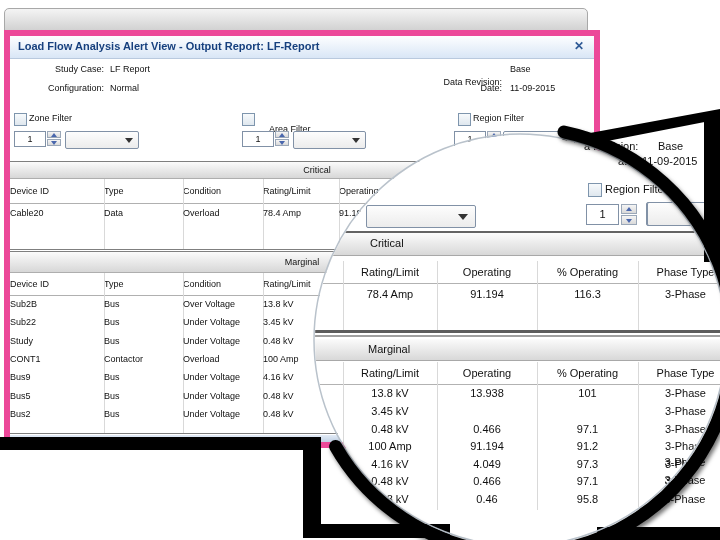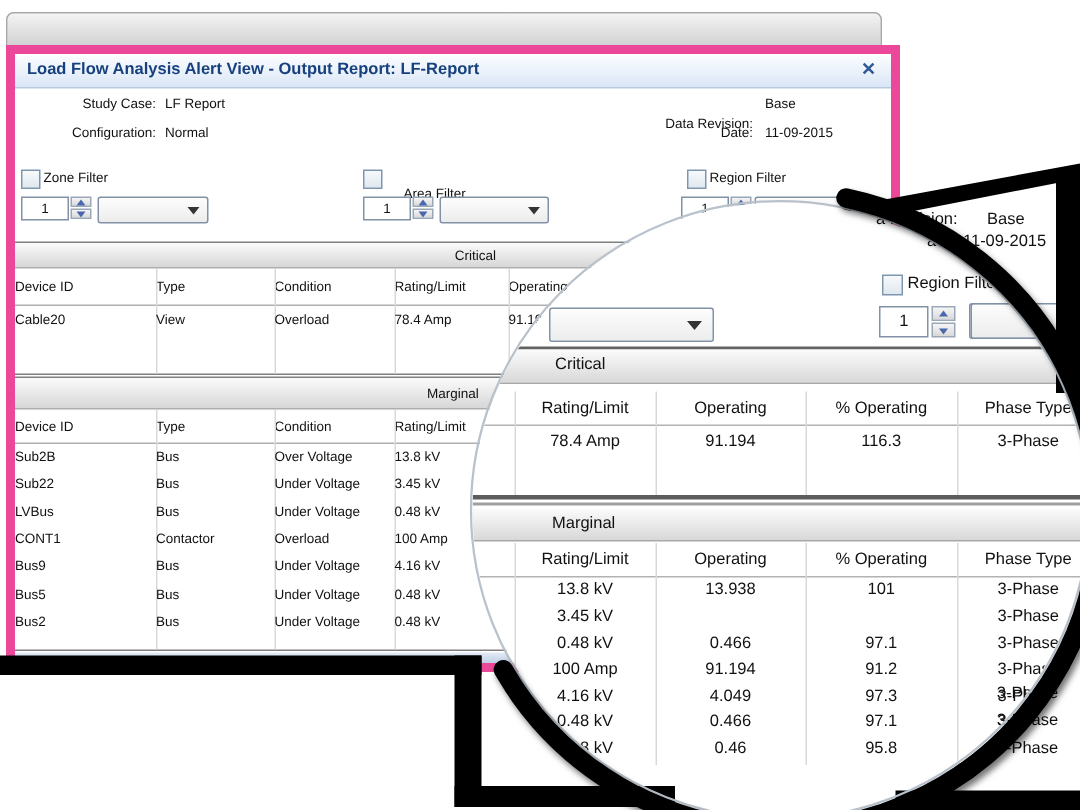--- a/index.html
+++ b/index.html
@@ -172,21 +172,21 @@
         <span class="mc mc3">Rating/Limit</span>
         <span class="mc mc4">Operating</span>
       </div>
       <div class="vsep" style="left:94px;top:17px;bottom:0;"></div>
       <div class="vsep" style="left:173px;top:17px;bottom:0;"></div>
       <div class="vsep" style="left:253px;top:17px;bottom:0;"></div>
       <div class="vsep" style="left:329px;top:17px;bottom:0;"></div>
       <div class="vsep" style="left:415px;top:17px;bottom:0;"></div>
       <div class="mrow" style="top:44px;line-height:15px;">
         <span class="mc mc0">Cable20</span>
-        <span class="mc mc1">View</span>
+        <span class="mc mc1">Data</span>
         <span class="mc mc2">Overload</span>
         <span class="mc mc3">78.4 Amp</span>
         <span class="mc mc4">91.194</span>
       </div>
     </div>
 
     <div class="table" style="top:215px;height:181px;">
       <div class="band" style="top:0;height:20px;">
         <span style="line-height:20px;">Marginal</span>
       </div>
@@ -208,21 +208,21 @@
         <span class="mc mc2">Over Voltage</span>
         <span class="mc mc3">13.8 kV</span>
       </div>
       <div class="mrow" style="top:63px;line-height:15px;">
         <span class="mc mc0">Sub22</span>
         <span class="mc mc1">Bus</span>
         <span class="mc mc2">Under Voltage</span>
         <span class="mc mc3">3.45 kV</span>
       </div>
       <div class="mrow" style="top:82px;line-height:15px;">
-        <span class="mc mc0">LVBus</span>
+        <span class="mc mc0">Study</span>
         <span class="mc mc1">Bus</span>
         <span class="mc mc2">Under Voltage</span>
         <span class="mc mc3">0.48 kV</span>
       </div>
       <div class="mrow" style="top:100px;line-height:15px;">
         <span class="mc mc0">CONT1</span>
         <span class="mc mc1">Contactor</span>
         <span class="mc mc2">Overload</span>
         <span class="mc mc3">100 Amp</span>
       </div>

